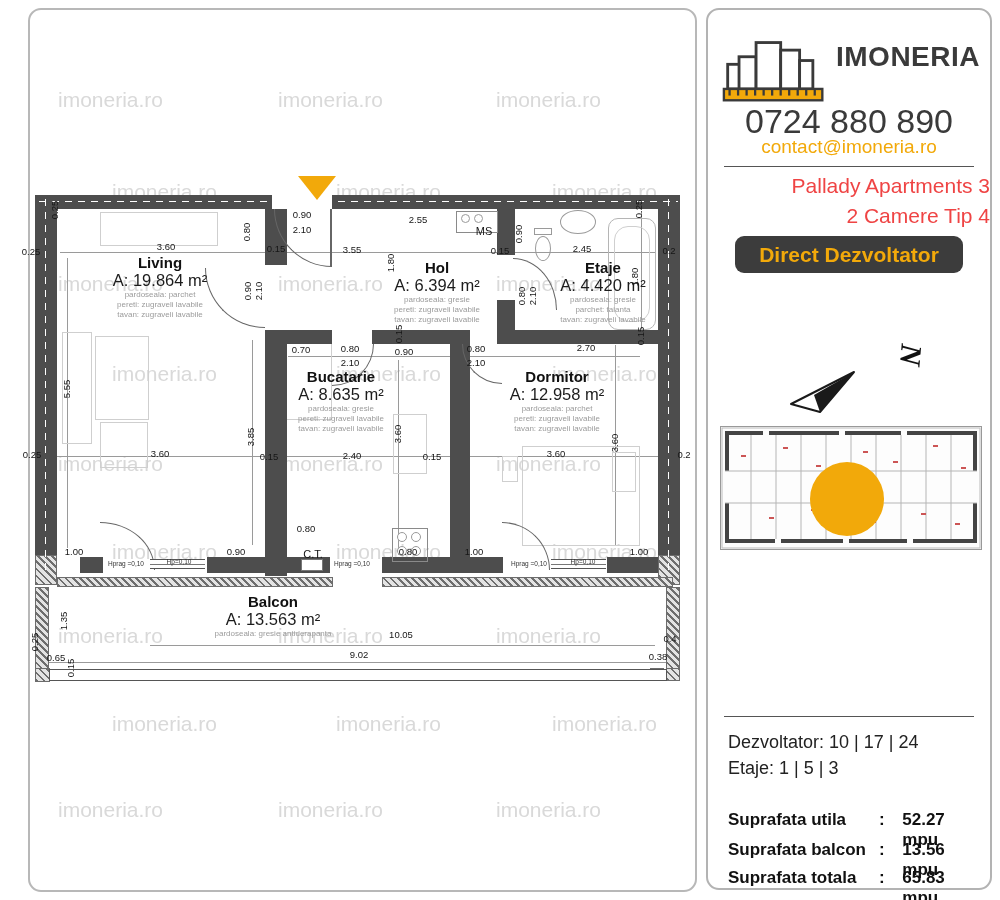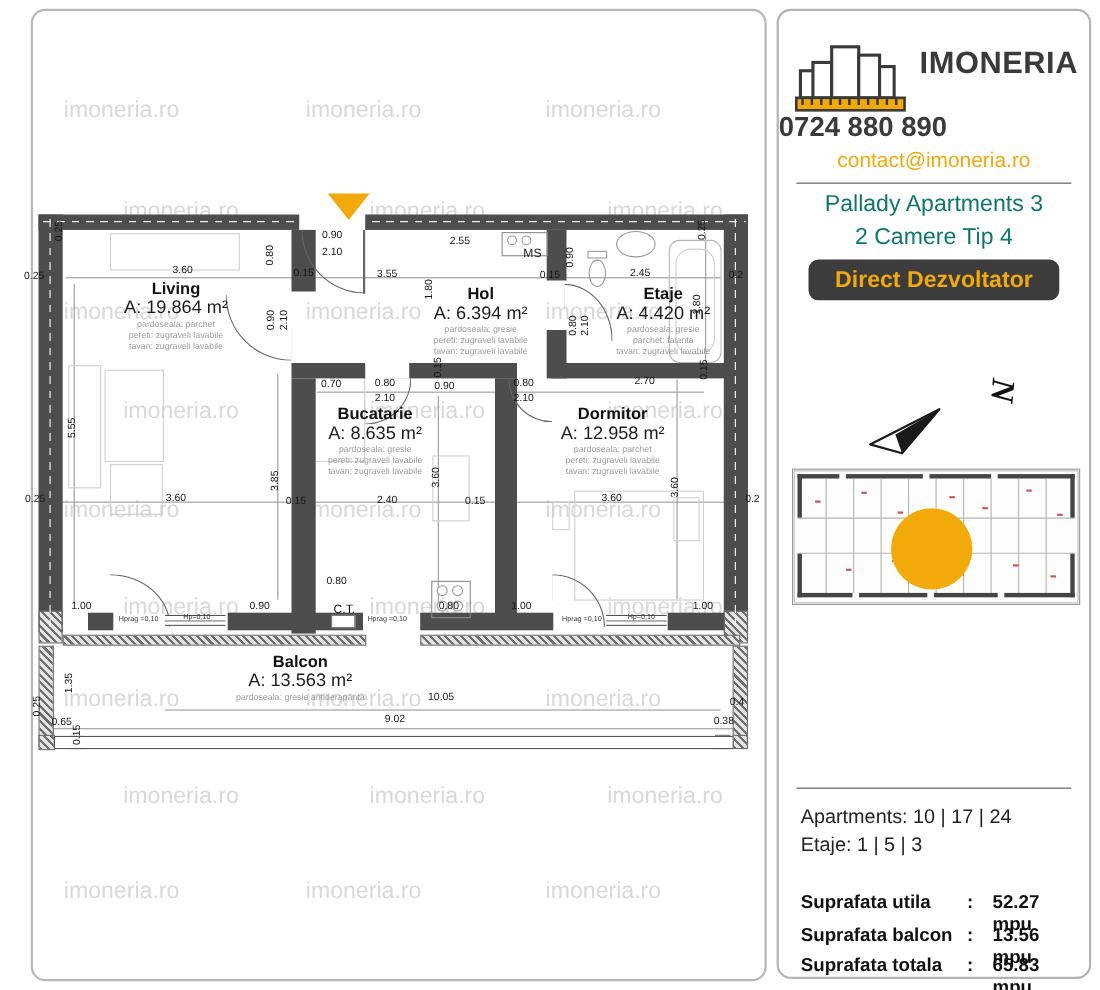--- a/index.html
+++ b/index.html
@@ -52,24 +52,24 @@
   .room{position:absolute;text-align:center;z-index:5;transform:translateX(-50%);white-space:nowrap;}
   .rname{font-weight:bold;font-size:15px;color:#111;}
   .rarea{font-size:16.5px;color:#1c1c1c;}
   .rfin{font-size:8px;color:#9b9b9b;line-height:10px;}
 
   
   .logo-row{position:absolute;left:14px;top:22px;width:258px;height:80px;display:flex;align-items:flex-start;}
   .logo-text{margin-left:8px;margin-top:10px;}
   .brand-name{font-size:28px;font-weight:800;color:var(--dark);letter-spacing:.5px;line-height:30px;}
   .brand-tag{font-size:12.5px;font-weight:bold;color:var(--accent);letter-spacing:.4px;}
-  .phone{position:absolute;left:0;top:92px;width:100%;font-size:25px;font-weight:700;color:var(--dark);}
+  .phone{position:absolute;left:0;top:92px;width:100%;text-align:center;font-size:34px;font-weight:400;color:var(--dark);}
   .email{position:absolute;left:0;top:126px;width:100%;text-align:center;font-size:19px;color:var(--accent);}
   .divider{position:absolute;left:16px;right:16px;border-top:1.5px solid #555;}
-  .ptitle{position:absolute;left:0;width:100%;text-align:center;font-size:21px;color:#0f766e;}
+  .ptitle{position:absolute;left:0;width:100%;text-align:right;font-size:21px;color:#ef4444;}
   .badge{position:absolute;left:50%;top:226px;transform:translateX(-50%);width:228px;height:37px;
     background:var(--badgebg);border-radius:9px;color:var(--accent);font-size:21px;font-weight:bold;
     text-align:center;line-height:37px;}
   .compass{position:absolute;left:80px;top:328px;width:150px;height:85px;}
   .north{position:absolute;left:112px;top:0;font-family:"Liberation Serif",serif;font-style:italic;
     font-weight:bold;font-size:30px;color:#111;transform:rotate(95deg);}
   .minimap{position:absolute;left:12px;top:416px;width:262px;height:124px;border:1px solid #999;background:#fdfdfd;}
   .inforow{position:absolute;left:20px;font-size:18px;color:#222;}
   .arearow{position:absolute;left:20px;right:12px;display:flex;font-size:17px;font-weight:bold;color:#111;}
   .alabel{width:162px;}
@@ -383,21 +383,21 @@
             <rect x="150" y="94" width="5" height="2"></rect>
           <rect x="200" y="86" width="5" height="2"></rect>
             <rect x="234" y="96" width="5" height="2"></rect>
         </g>
         <circle cx="126" cy="72" r="37" fill="#F2A90A"></circle>
       </svg>
     </div>
 
     <div class="divider" style="top:706px;"></div>
     <div class="inforow" style="top:722px;">
-      <span>Apartments:</span>
+      <span>Dezvoltator:</span>
       <span>10 | 17 | 24</span>
     </div>
     <div class="inforow" style="top:748px;">
       <span>Etaje:</span>
       <span>1 | 5 | 3</span>
     </div>
     <div class="arearow" style="top:800px;">
       <span class="alabel">Suprafata utila</span>
       <span class="acolon">:</span>
       <span class="avalue">52.27 mpu</span>

